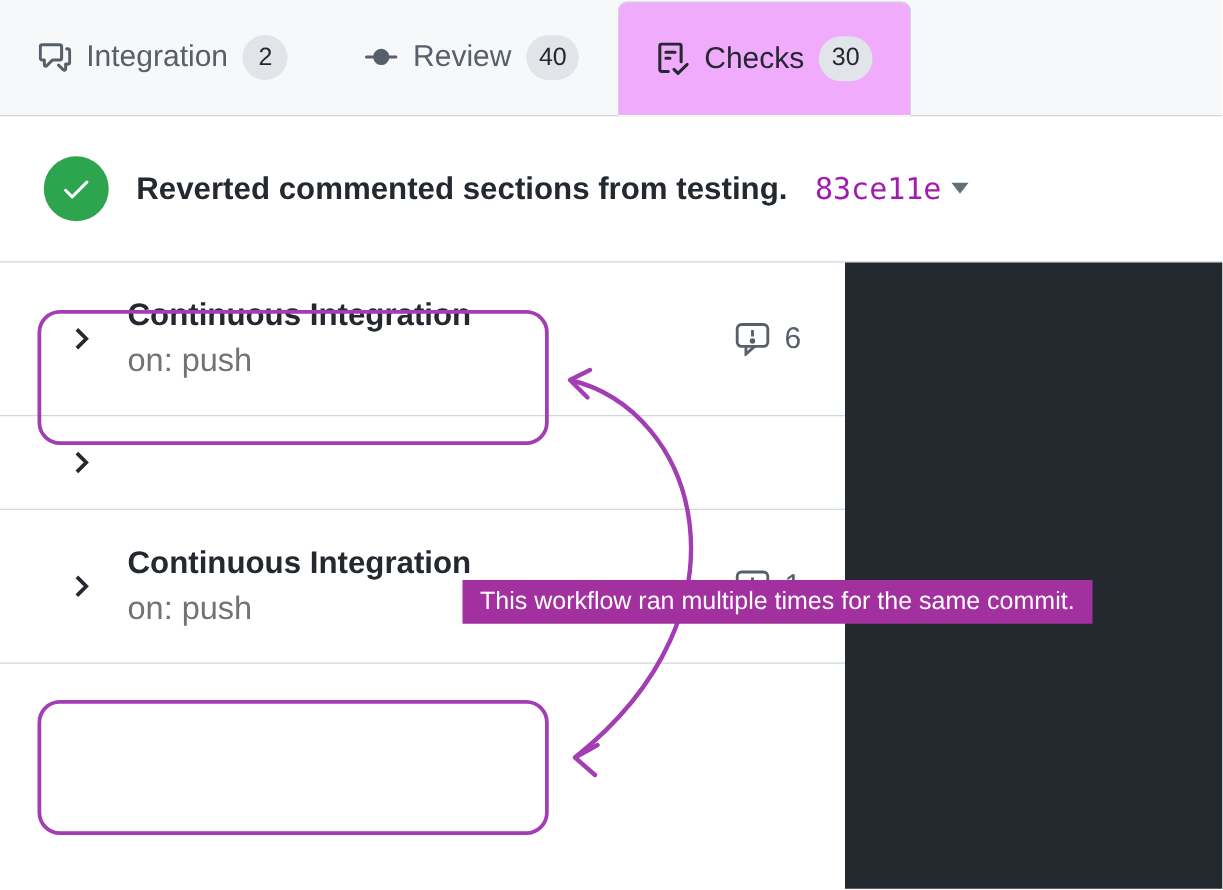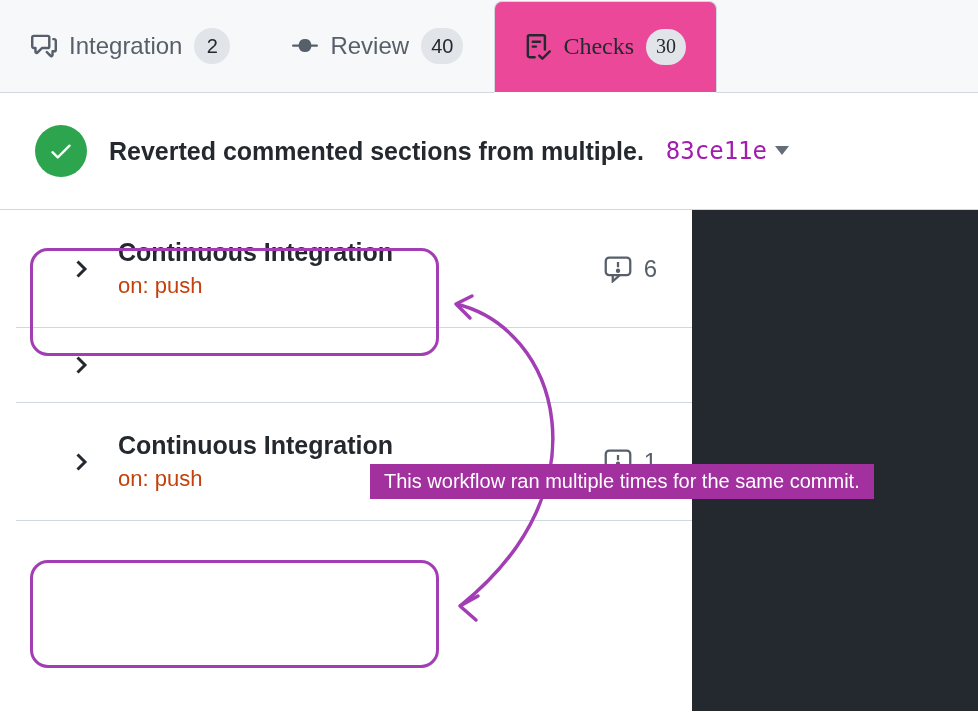--- a/index.html
+++ b/index.html
@@ -26,28 +26,27 @@
     align-items: center;
     gap: 12px;
     padding: 0 30px;
     height: 100%;
     color: #57606a;
     font-size: 24px;
     cursor: pointer;
     border: 1px solid transparent;
   }
   .tab.active {
-    background: #ec4899;
+    background: #f0abfc;
     border: 1px solid #d0d7de;
     border-bottom: 1px solid #ffffff;
     border-top-left-radius: 8px;
     border-top-right-radius: 8px;
     margin-bottom: -1px;
     color: #24292f;
-    font-family: Liberation Serif, serif;
   }
   .tab .count {
     display: inline-flex;
     align-items: center;
     justify-content: center;
     min-width: 36px;
     height: 36px;
     padding: 0 10px;
     border-radius: 18px;
     background: #e1e4e8;
@@ -82,21 +81,20 @@
     font-family: ui-monospace, SFMono-Regular, Menlo, monospace;
     display: inline-flex;
     align-items: center;
     gap: 8px;
   }
 
   
   .main {
     display: flex;
     height: calc(712px - 93px - 118px);
-    margin-left: 16px;
   }
   .sidebar {
     width: 676px;
     display: flex;
     flex-direction: column;
   }
   .sideright {
     flex: 1;
     background: #24292f;
   }
@@ -114,22 +112,22 @@
     flex: 0 0 auto;
     color: #24292f;
   }
   .workflow-text { flex: 1; }
   .workflow-name {
     font-size: 25px;
     font-weight: 600;
     color: #24292f;
   }
   .workflow-trigger {
-    font-size: 22px;
-    color: #c2410c;
+    font-size: 26px;
+    color: #737373;
     margin-top: 6px;
   }
   .annotation-count {
     display: flex;
     align-items: center;
     gap: 12px;
     color: #57606a;
     font-size: 24px;
   }
 
@@ -187,21 +185,21 @@
     <span class="count">30</span>
   </div>
 </div>
 
 <div class="commit-row">
   <div class="status-circle">
     <svg width="26" height="26" viewBox="0 0 16 16" fill="#ffffff">
         <path d="M13.78 4.22a.75.75 0 010 1.06l-7.25 7.25a.75.75 0 01-1.06 0L2.22 9.28a.75.75 0 011.06-1.06L6 10.94l6.72-6.72a.75.75 0 011.06 0z"></path>
       </svg>
   </div>
-  <span class="commit-title">Reverted commented sections from multiple.</span>
+  <span class="commit-title">Reverted commented sections from testing.</span>
   <span class="commit-sha">
     <span>83ce11e</span>
     <svg width="14" height="10" viewBox="0 0 14 10" fill="#656d76">
         <path d="M0 0 L14 0 L7 9 Z"></path>
       </svg>
   </span>
 </div>
 
 <div class="main">
   <div class="sidebar">

